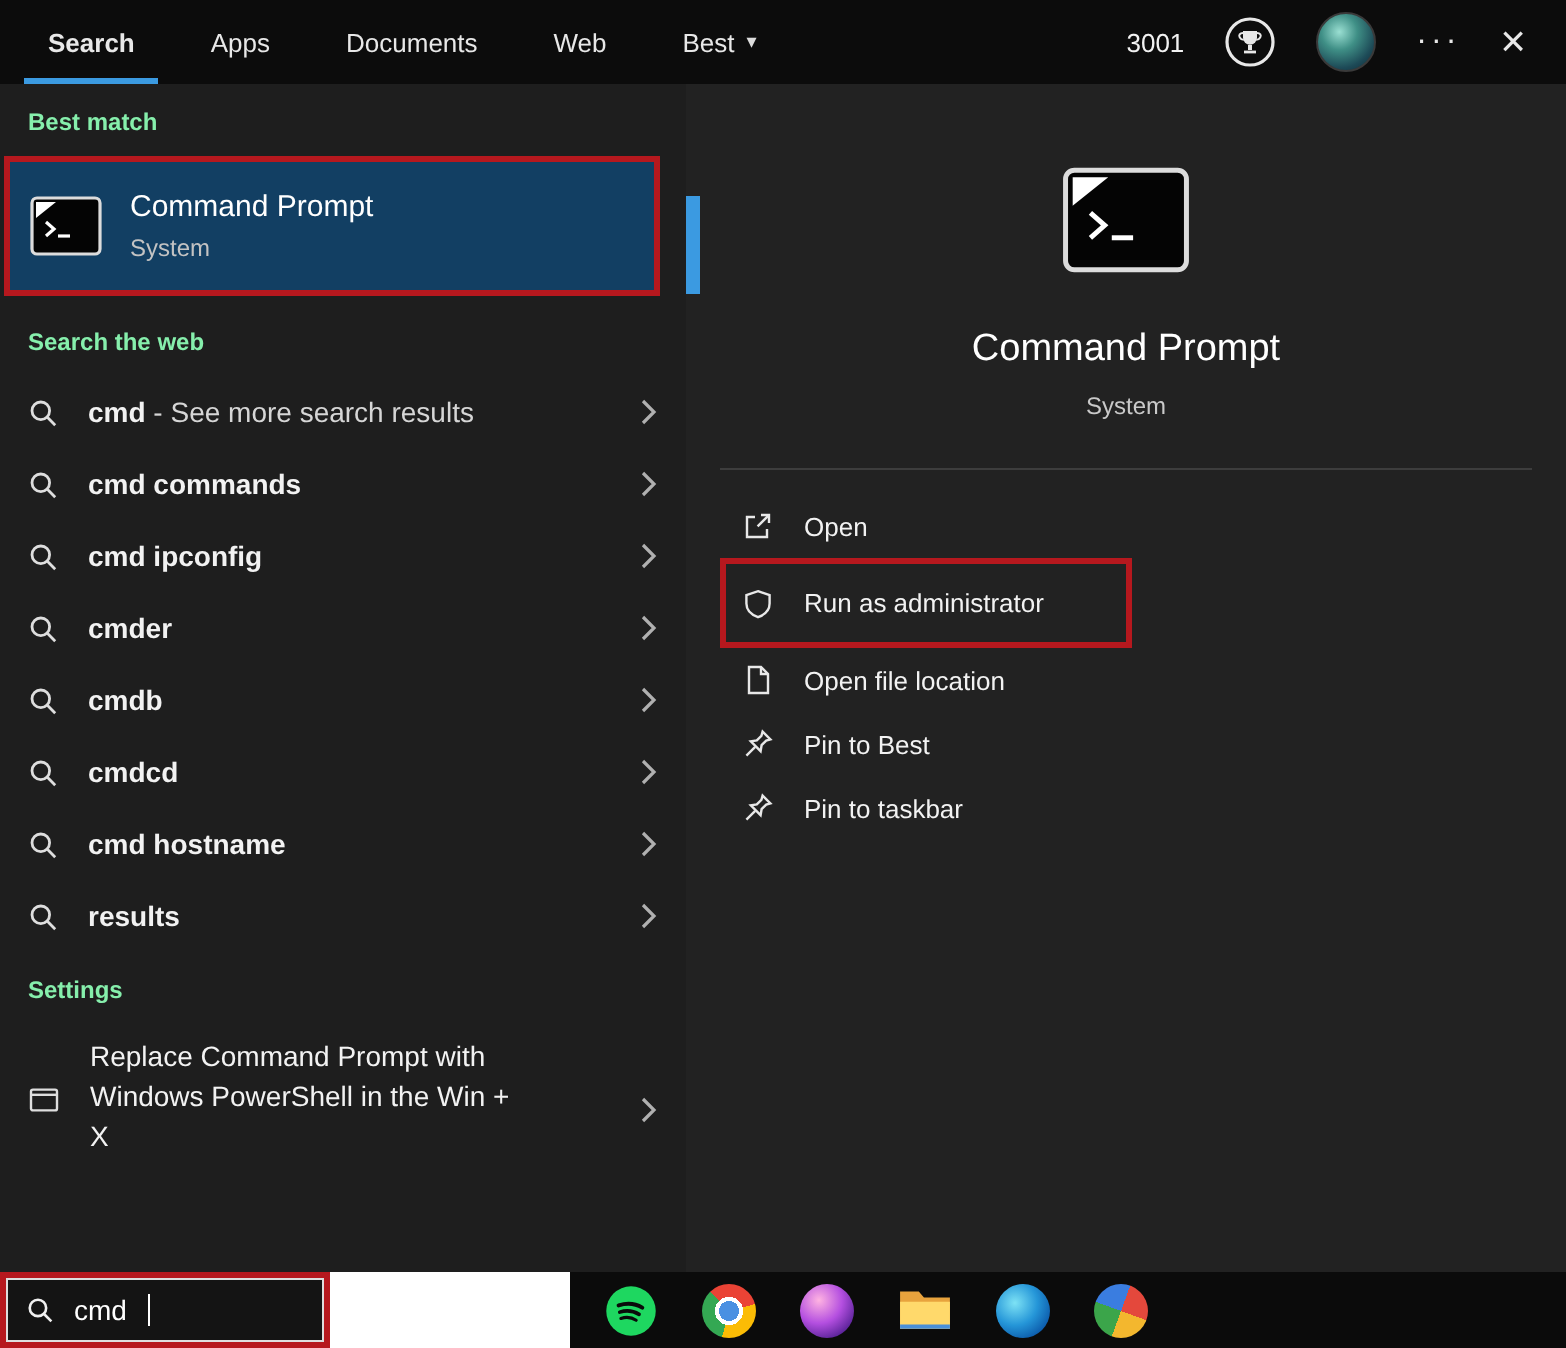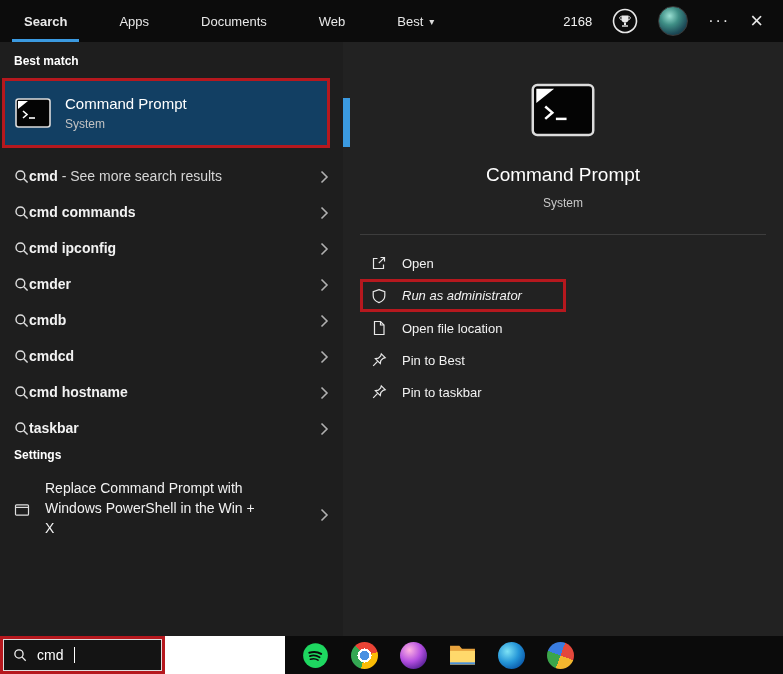--- a/index.html
+++ b/index.html
@@ -7,43 +7,43 @@
   --annotation-red:#b6181e;
   --highlight-blue:#123f63;
 }
 *{margin:0;padding:0;box-sizing:border-box;}
 html,body{background:#000;}
 body{font-family:"Liberation Sans",sans-serif;}
 .screen{position:relative;width:783px;height:674px;background:#1e1e1e;overflow:hidden;color:#f2f2f2;}
 
 
 .topbar{position:absolute;top:0;left:0;right:0;height:42px;background:#0c0c0c;display:flex;align-items:stretch;z-index:5;}
-.tabs{display:flex;align-items:stretch;padding-left:24px;gap:52px;}
+.tabs{display:flex;align-items:stretch;padding-left:24px;gap:38px;}
 .tab{display:flex;align-items:center;gap:6px;font-size:13px;color:#e8e8e8;position:relative;}
 .tab.active .tab-label{font-weight:bold;}
 .tab.active::after{content:"";position:absolute;left:-12px;right:-12px;bottom:0;height:3px;background:var(--accent-blue);}
 .chev-down{font-size:10px;color:#dcdcdc;}
 .top-right{margin-left:auto;display:flex;align-items:center;gap:20px;padding-right:20px;}
 .points{font-size:13px;color:#f2f2f2;}
 .trophy{width:26px;height:26px;display:flex;}
 .avatar{width:30px;height:30px;border-radius:50%;border:1px solid #3a3a3a;
   background:radial-gradient(circle at 38% 32%, #9adfd2 0%, #3f8f86 35%, #1d4a57 70%, #0b2531 100%);}
 .ellipsis{font-size:16px;letter-spacing:2px;color:#e8e8e8;}
 .close{font-size:22px;line-height:1;color:#e8e8e8;}
 
 
 .left-panel{position:absolute;top:42px;left:0;width:343px;bottom:38px;background:#1e1e1e;}
-.section-label{font-size:12px;font-weight:bold;color:#ffffff;padding:12px 14px 10px;}
+.section-label{font-size:12px;font-weight:bold;color:#86efac;padding:12px 14px 10px;}
 .section-label.stw{padding-top:16px;}
 .best-match{height:70px;margin:0 13px 0 2px;background:var(--highlight-blue);
   border:3px solid var(--annotation-red);display:flex;align-items:center;gap:14px;padding:0 10px;}
 .cmd-icon-sm{width:36px;height:30px;flex:0 0 auto;display:flex;}
 .bm-title{font-size:15px;color:#fff;}
 .bm-sub{font-size:12px;color:#c3c3c3;margin-top:5px;}
-.sug-row{height:36px;display:flex;align-items:flex-end;padding:0 14px;}
+.sug-row{height:36px;display:flex;align-items:center;gap:15px;padding:0 14px;}
 .mag{width:15px;height:15px;display:flex;flex:0 0 auto;}
 .sug-text{font-size:14px;color:#f2f2f2;white-space:nowrap;overflow:hidden;}
 .sug-text .q{font-weight:bold;}
 .sug-text .suffix{color:#d6d6d6;font-weight:normal;}
 .chev-right{margin-left:auto;width:9px;height:14px;display:flex;flex:0 0 auto;}
 .settings-row{display:flex;align-items:center;gap:15px;padding:6px 14px 0;}
 .settings-row .setting-icon{width:16px;height:16px;display:flex;flex:0 0 auto;margin-top:3px;}
 .settings-label{font-size:14px;line-height:20px;max-width:218px;color:#f2f2f2;}
 .settings-row .chev-right{margin-top:13px;}
 
@@ -51,21 +51,21 @@
 .right-panel{position:absolute;top:42px;left:343px;right:0;bottom:38px;background:#222222;}
 .accent-strip{position:absolute;left:0;top:56px;width:7px;height:49px;background:var(--accent-blue);}
 .rp-center{display:flex;flex-direction:column;align-items:center;padding-top:40px;}
 .cmd-icon-lg{width:64px;height:56px;display:flex;}
 .rp-title{font-size:19px;margin-top:26px;color:#fff;}
 .rp-sub{font-size:12px;margin-top:10px;color:#c9c9c9;}
 .rp-divider{border-top:1px solid #3d3d3d;margin:24px 17px 0;}
 .actions{margin:12px 0 0 17px;width:240px;}
 .action-row{display:flex;align-items:center;gap:15px;height:32px;padding:0 8px;
   border:3px solid transparent;font-size:13px;color:#f2f2f2;}
-.action-row.annotated{border-color:var(--annotation-red);width:206px;height:33px;font-style:italic;}
+.action-row.annotated{border-color:var(--annotation-red);width:206px;height:45px;}
 .action-icon{width:16px;height:16px;display:flex;flex:0 0 auto;}
 
 
 .taskbar{position:absolute;left:0;right:0;bottom:0;height:38px;background:#0b0b0b;display:flex;align-items:stretch;z-index:5;}
 .tb-search{display:flex;width:285px;flex:0 0 auto;}
 .tb-search-dark{width:165px;border:3px solid var(--annotation-red);background:#141414;
   display:flex;align-items:center;gap:9px;padding:0 10px;box-shadow:inset 0 0 0 1px #dedede;}
 .tb-search-text{font-size:14px;color:#fff;}
 .caret{width:1px;height:16px;background:#fff;margin-left:2px;}
 .tb-search-white{flex:1;background:#fff;}
@@ -97,21 +97,21 @@
       </div>
       <div class="tab">
         <span class="tab-label">Web</span>
       </div>
       <div class="tab">
         <span class="tab-label">Best</span>
         <span class="chev-down">▾</span>
       </div>
     </div>
     <div class="top-right">
-      <span class="points">2168</span>
+      <span class="points">3001</span>
       <span class="trophy">
         <svg viewBox="0 0 26 26" width="26" height="26" fill="none">
           <circle cx="13" cy="13" r="11.5" stroke="#e8e8e8" stroke-width="1.6"></circle>
           <path d="M9.5 7.5h7v3.4a3.5 3.5 0 0 1-7 0z" fill="#e8e8e8"></path>
           <path d="M9.5 8.5c-1.6 0-2.3 1-1.6 2.2.5.9 1.4 1.2 2 1.2M16.5 8.5c1.6 0 2.3 1 1.6 2.2-.5.9-1.4 1.2-2 1.2" stroke="#e8e8e8" stroke-width="1"></path>
           <path d="M12 14.5h2v2.5h-2z" fill="#e8e8e8"></path>
           <path d="M10 18h6" stroke="#e8e8e8" stroke-width="1.4"></path>
         </svg>
       </span>
       <span class="avatar"></span>
@@ -131,20 +131,21 @@
           <path d="M8 13 l4 3.5 -4 3.5" stroke="#fff" stroke-width="1.6" fill="none"></path>
           <path d="M14 20 h6" stroke="#fff" stroke-width="1.6"></path>
         </svg>
       </span>
       <div class="bm-text">
         <div class="bm-title">Command Prompt</div>
         <div class="bm-sub">System</div>
       </div>
     </div>
 
+    <div class="section-label stw">Search the web</div>
 
     <div class="sug-row">
       <span class="mag">
           <svg viewBox="0 0 15 15" width="15" height="15" fill="none" stroke="#dedede" stroke-width="1.4">
             <circle cx="6.4" cy="6.4" r="4.4"></circle>
             <path d="M9.8 9.8 L13.6 13.6"></path>
           </svg>
         </span>
       <span class="sug-text"><span class="q">cmd</span><span class="suffix"> - See more search results</span></span>
       <span class="chev-right">
@@ -237,21 +238,21 @@
           </svg>
         </span>
     </div>
     <div class="sug-row">
       <span class="mag">
           <svg viewBox="0 0 15 15" width="15" height="15" fill="none" stroke="#dedede" stroke-width="1.4">
             <circle cx="6.4" cy="6.4" r="4.4"></circle>
             <path d="M9.8 9.8 L13.6 13.6"></path>
           </svg>
         </span>
-      <span class="sug-text"><span class="q">taskbar</span><span class="suffix"></span></span>
+      <span class="sug-text"><span class="q">results</span><span class="suffix"></span></span>
       <span class="chev-right">
           <svg viewBox="0 0 9 14" width="9" height="14" fill="none" stroke="#b0b0b0" stroke-width="1.6">
             <path d="M1.5 1.5 L7 7 L1.5 12.5"></path>
           </svg>
         </span>
     </div>
 
     <div class="section-label">Settings</div>
 
     <div class="settings-row">

